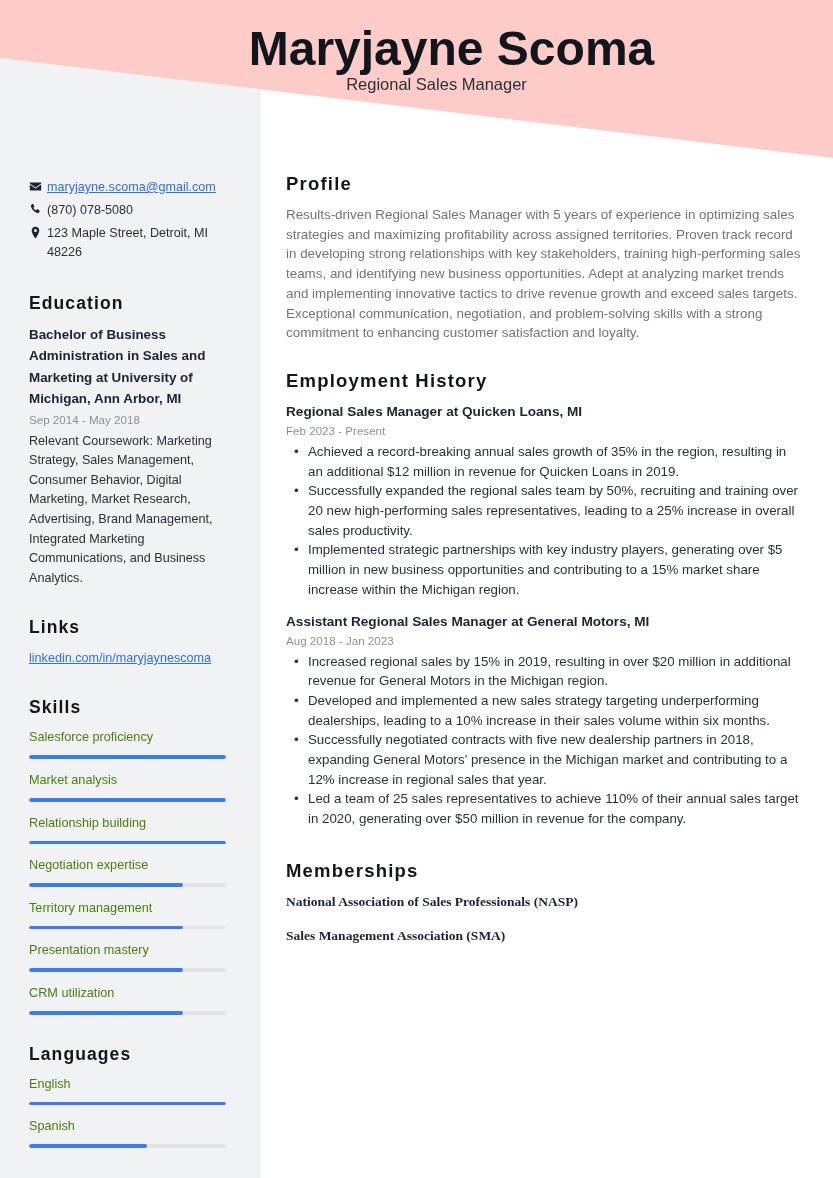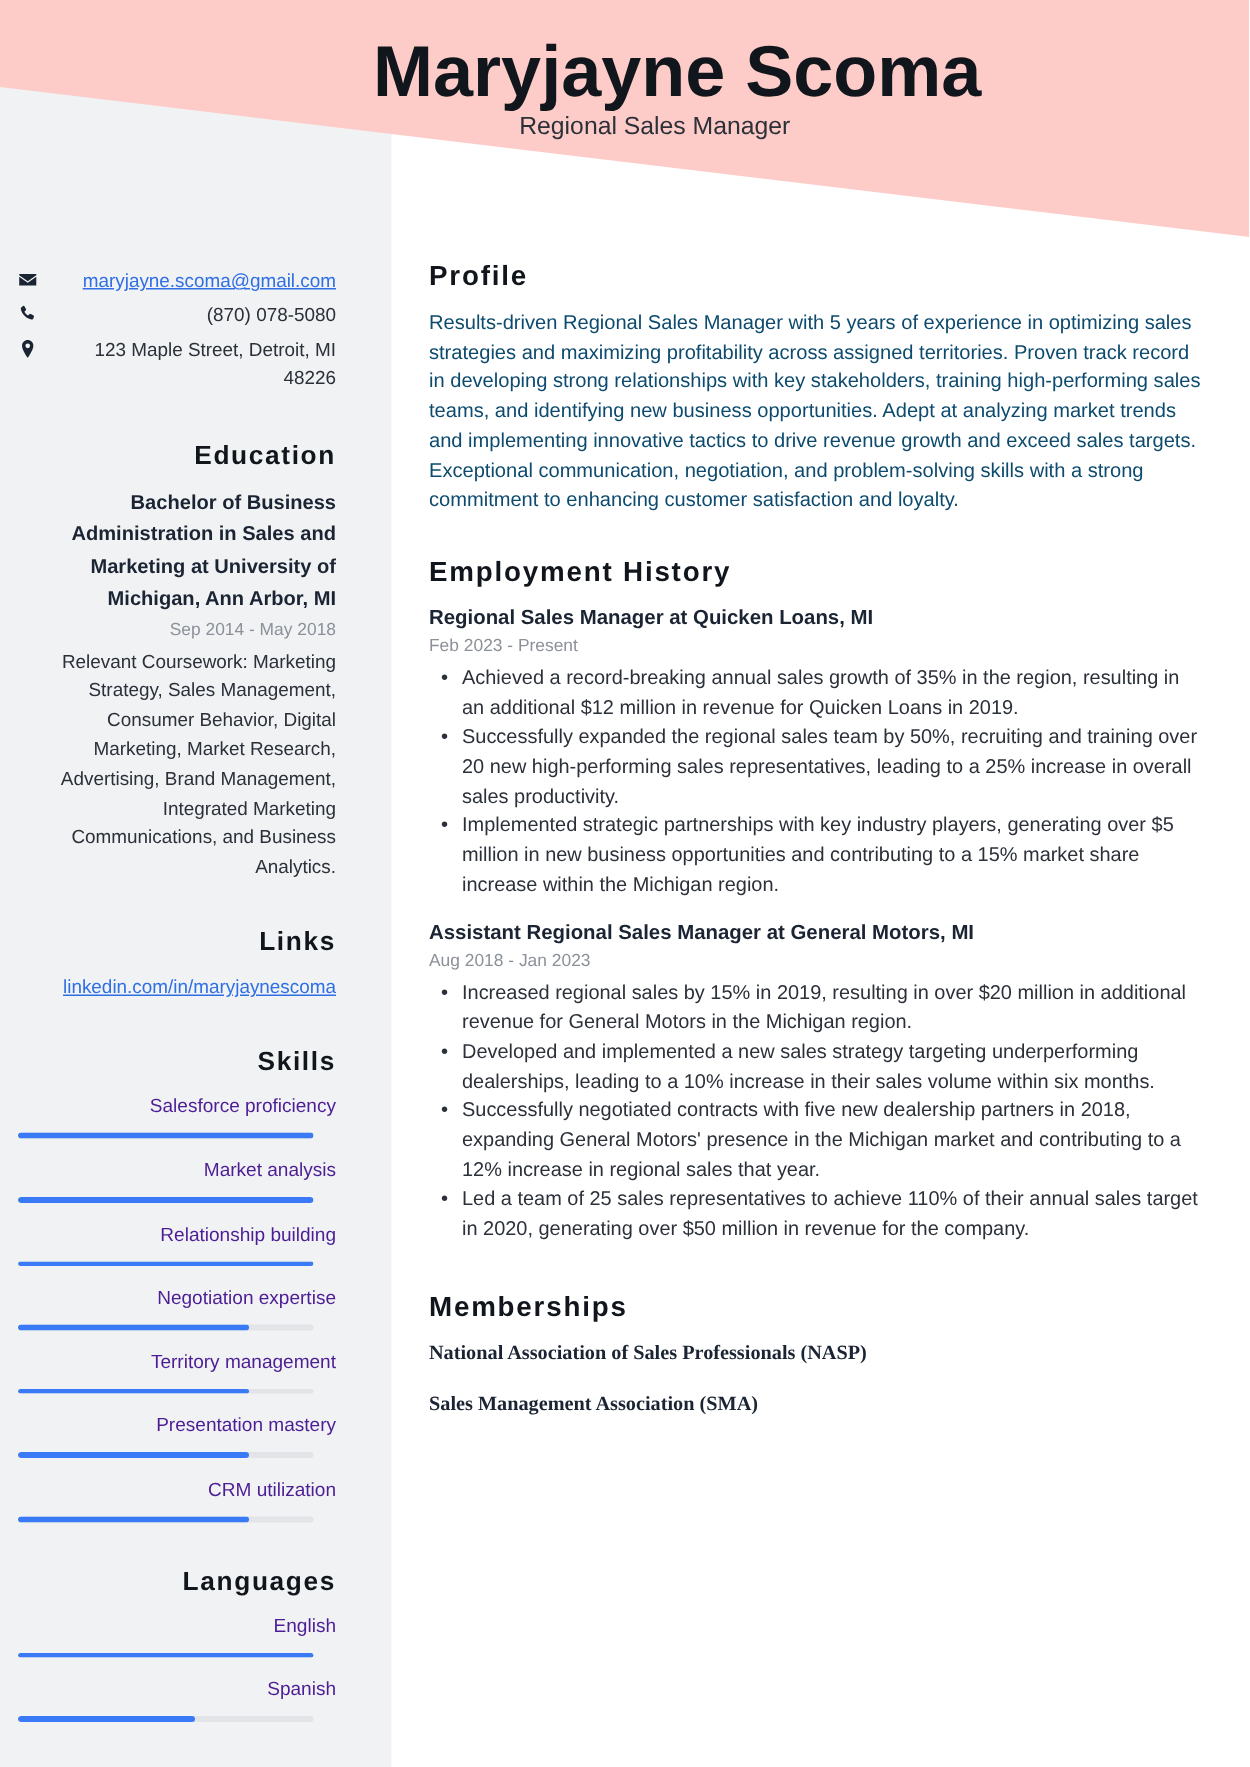--- a/index.html
+++ b/index.html
@@ -67,25 +67,24 @@
     font-size: 16.5px;
     font-weight: 400;
     line-height: 22px;
     color: #2b3039;
     text-align: center;
   }
 
   
   .side-inner {
     position: absolute;
-    left: 12px;
+    left: 29px;
     top: 178px;
     width: 212px;
     z-index: 5;
-    text-align: right;
   }
   .contact-row {
     display: flex;
     align-items: flex-start;
     margin-bottom: 4px;
     font-size: 12.6px;
     line-height: 19px;
     color: #2b3039;
   }
   .contact-ico {
@@ -134,21 +133,21 @@
     font-size: 12.6px;
     line-height: 20px;
     margin-bottom: 2px;
   }
   .skill {
     margin-bottom: 12px;
   }
   .skill-label {
     font-size: 12.7px;
     line-height: 19px;
-    color: #4c1d95;
+    color: #4d7c0f;
     margin-bottom: 8px;
   }
   .bar-track {
     width: 197px;
     height: 3.6px;
     background: #e2e4e8;
     border-radius: 2px;
     position: relative;
     overflow: hidden;
   }
@@ -175,21 +174,21 @@
     font-weight: 700;
     letter-spacing: 1.2px;
     color: #11161d;
     margin: 0 0 9px 0;
     line-height: 24px;
   }
   .section { margin-bottom: 26px; }
   .profile-text {
     font-size: 13.4px;
     line-height: 19.7px;
-    color: #0c4a6e;
+    color: #737373;
   }
   .job { margin-bottom: 12px; }
   .job-head {
     font-size: 13.6px;
     font-weight: 700;
     color: #1b2433;
     line-height: 20px;
   }
   .job-date {
     font-size: 11.6px;

